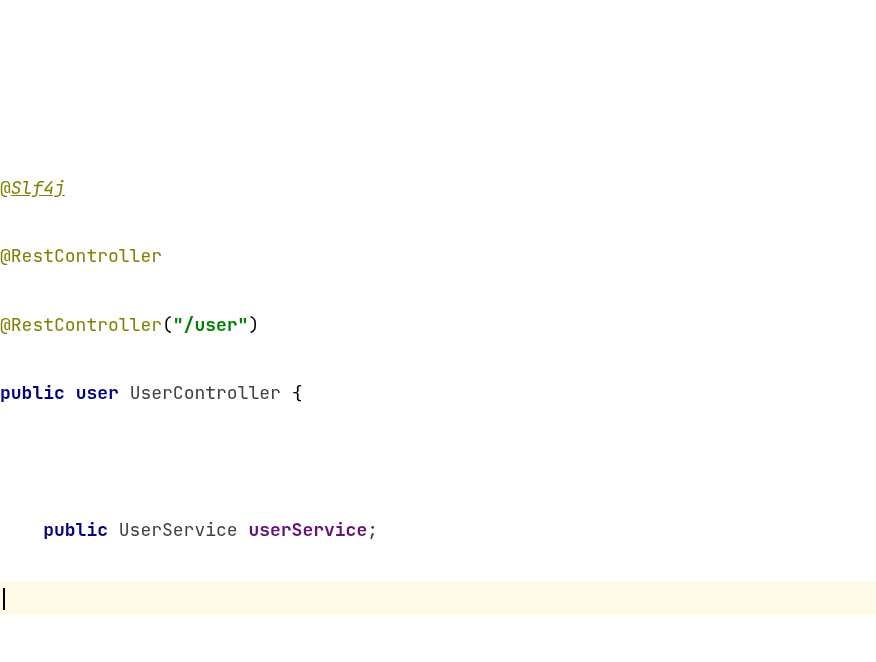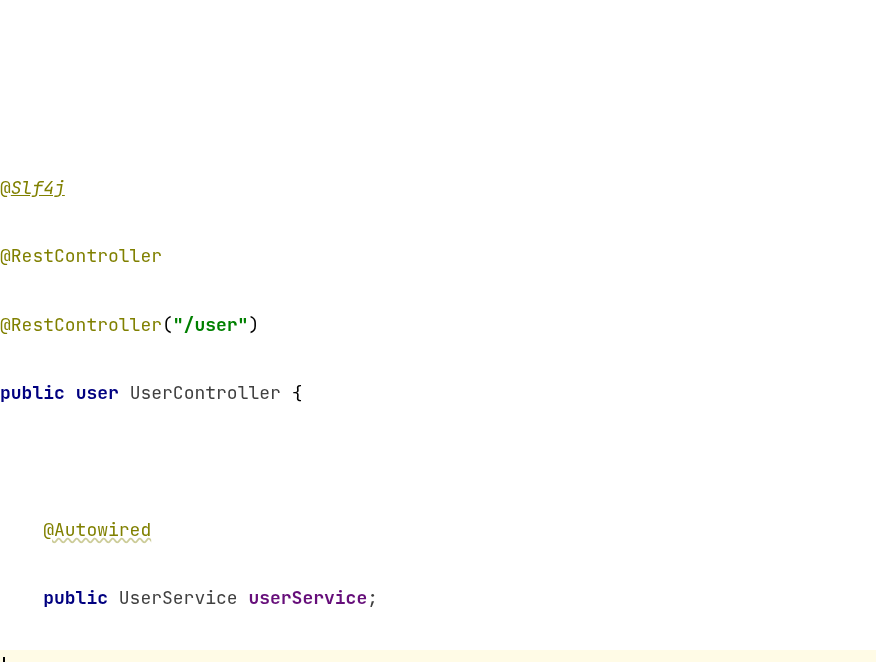--- a/index.html
+++ b/index.html
@@ -29,21 +29,20 @@
 <body>
 
 
 
 <div class="code-container">
 <span class="line"><span class="annotation">@</span><span class="annotation-link">Slf4j</span></span>
 <span class="line"><span class="annotation">@RestController</span></span>
 <span class="line"><span class="annotation">@RestController</span><span class="brace">(</span><span class="string">"/user"</span><span class="brace">)</span></span>
 <span class="line"><span class="keyword">public</span><span> </span><span class="keyword">user</span><span class="identifier"> UserController </span><span class="brace">{</span></span>
 <span class="line"> </span>
-<span class="line"><span>    </span><span class="annotation-class">@Autowired</span></span>
 <span class="line"><span>    </span><span class="keyword">public</span><span class="identifier"> UserService </span><span class="field">userService</span><span class="identifier">;</span></span>
 <span class="line cursor-line"><span class="cursor"></span></span>
 
 
 
 
 
 
 
 

